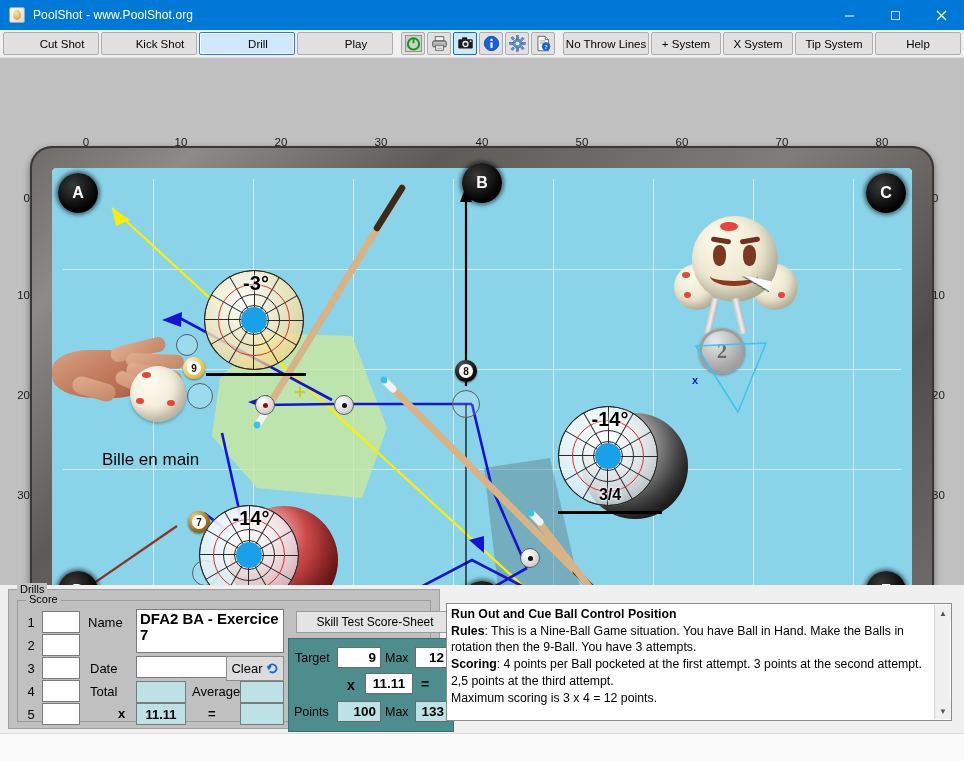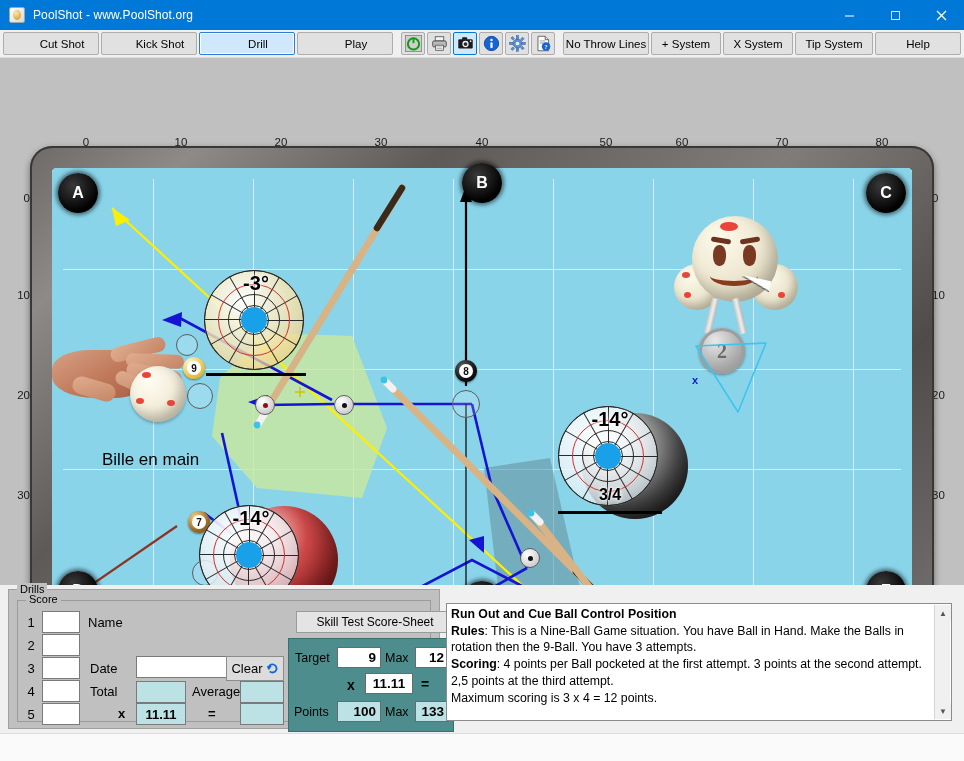--- a/index.html
+++ b/index.html
@@ -397,21 +397,21 @@
   <div class="tbtn" style="width:86px">Help</div>
 </div>
 
 <div id="stage">
 
   <div class="ruler-num" style="left:72px;top:78px;width:28px;">0</div>
   <div class="ruler-num" style="left:167px;top:78px;width:28px;">10</div>
   <div class="ruler-num" style="left:267px;top:78px;width:28px;">20</div>
   <div class="ruler-num" style="left:367px;top:78px;width:28px;">30</div>
   <div class="ruler-num" style="left:468px;top:78px;width:28px;">40</div>
-  <div class="ruler-num" style="left:568px;top:78px;width:28px;margin-left:24px;">50</div>
+  <div class="ruler-num" style="left:568px;top:78px;width:28px;">50</div>
   <div class="ruler-num" style="left:668px;top:78px;width:28px;">60</div>
   <div class="ruler-num" style="left:768px;top:78px;width:28px;">70</div>
   <div class="ruler-num" style="left:868px;top:78px;width:28px;">80</div>
 
   <div class="ruler-num" style="left:14px;top:134px;width:16px;text-align:right;">0</div>
   <div class="ruler-num" style="left:8px;top:231px;width:22px;text-align:right;">10</div>
   <div class="ruler-num" style="left:8px;top:331px;width:22px;text-align:right;">20</div>
   <div class="ruler-num" style="left:8px;top:431px;width:22px;text-align:right;">30</div>
 
   <div class="ruler-num" style="left:932px;top:134px;width:22px;text-align:left;">0</div>
@@ -691,20 +691,21 @@
       <div class="srow-num" style="left:6px;top:37px;">2</div>
       <div class="sbox" style="left:24px;top:33px;width:38px;height:22px;"></div>
       <div class="srow-num" style="left:6px;top:60px;">3</div>
       <div class="sbox" style="left:24px;top:56px;width:38px;height:22px;"></div>
       <div class="srow-num" style="left:6px;top:83px;">4</div>
       <div class="sbox" style="left:24px;top:79px;width:38px;height:22px;"></div>
       <div class="srow-num" style="left:6px;top:106px;">5</div>
       <div class="sbox" style="left:24px;top:102px;width:38px;height:22px;"></div>
 
       <div class="lbl" style="left:70px;top:14px;">Name</div>
+      <div id="name-field">DFA2 BA - Exercice 7</div>
 
       <div class="lbl" style="left:72px;top:60px;">Date</div>
       <div id="date-field"></div>
 
       <div id="clear-btn">
         <span>Clear</span>
         <svg width="13" height="13" viewBox="0 0 16 16">
           <path d="M3 8a5 5 0 1 1 1.6 3.6" fill="none" stroke="#1565d8" stroke-width="2.2"></path>
           <polygon points="1,5 7,5 3.5,10" fill="#1565d8"></polygon>
         </svg>

